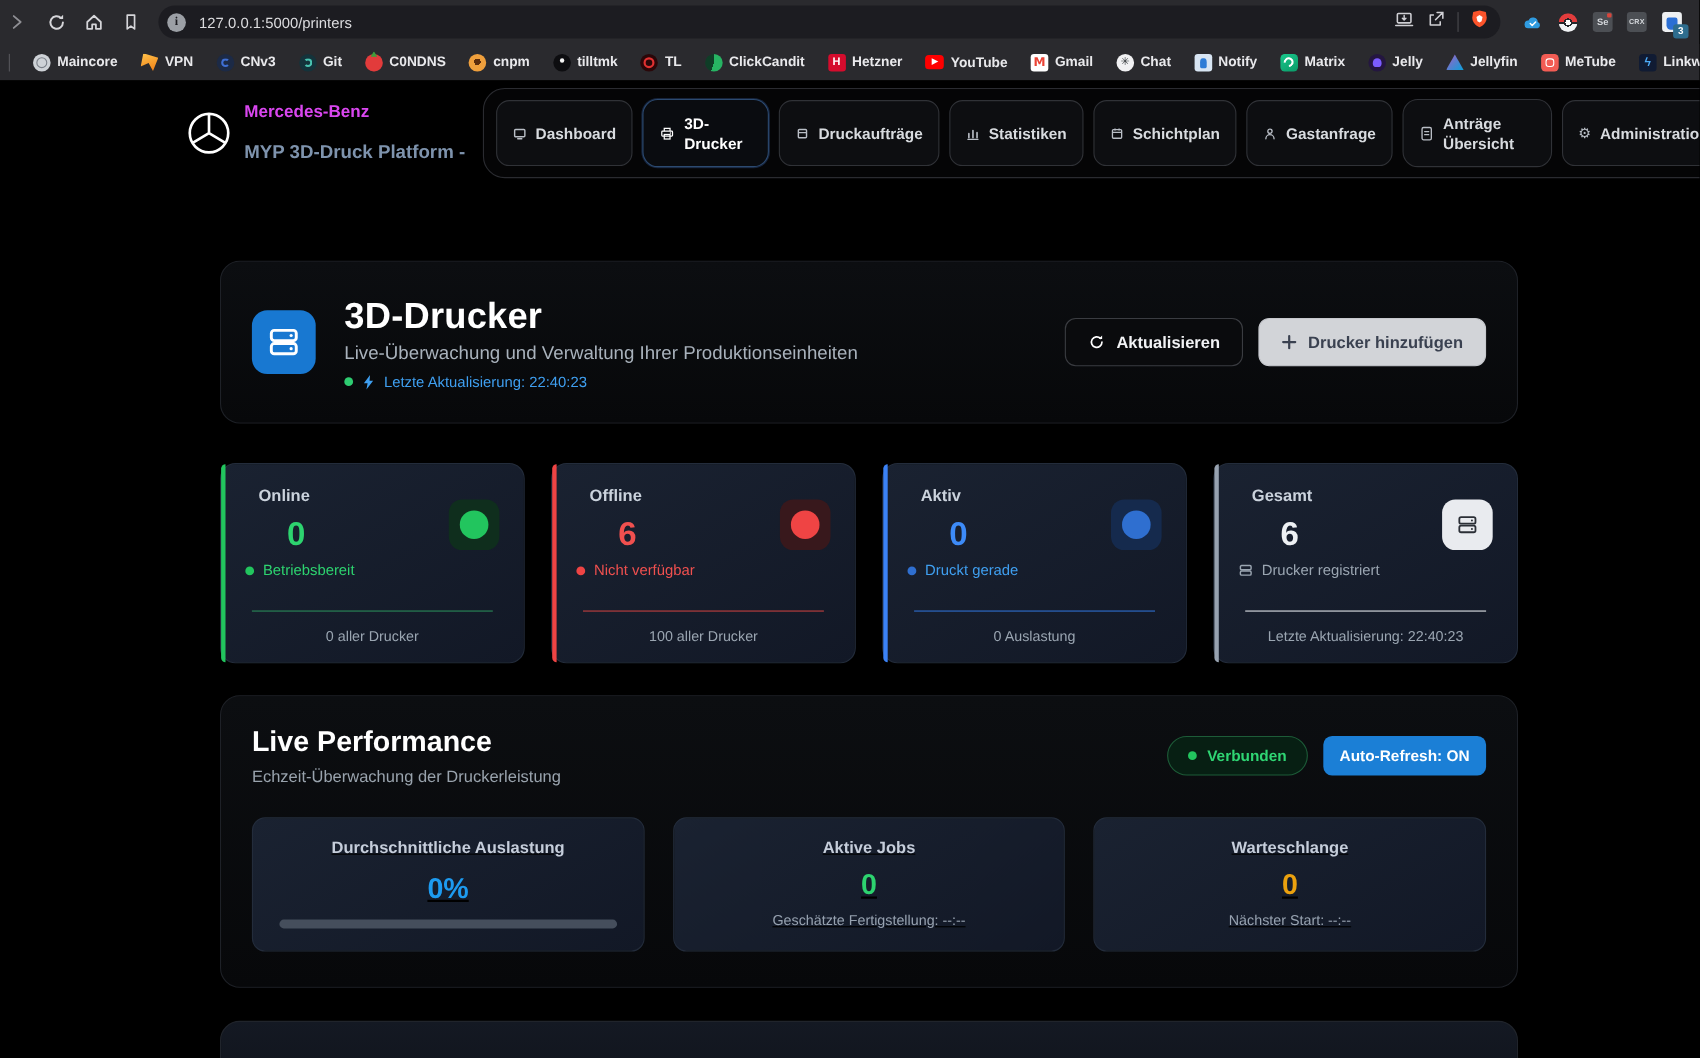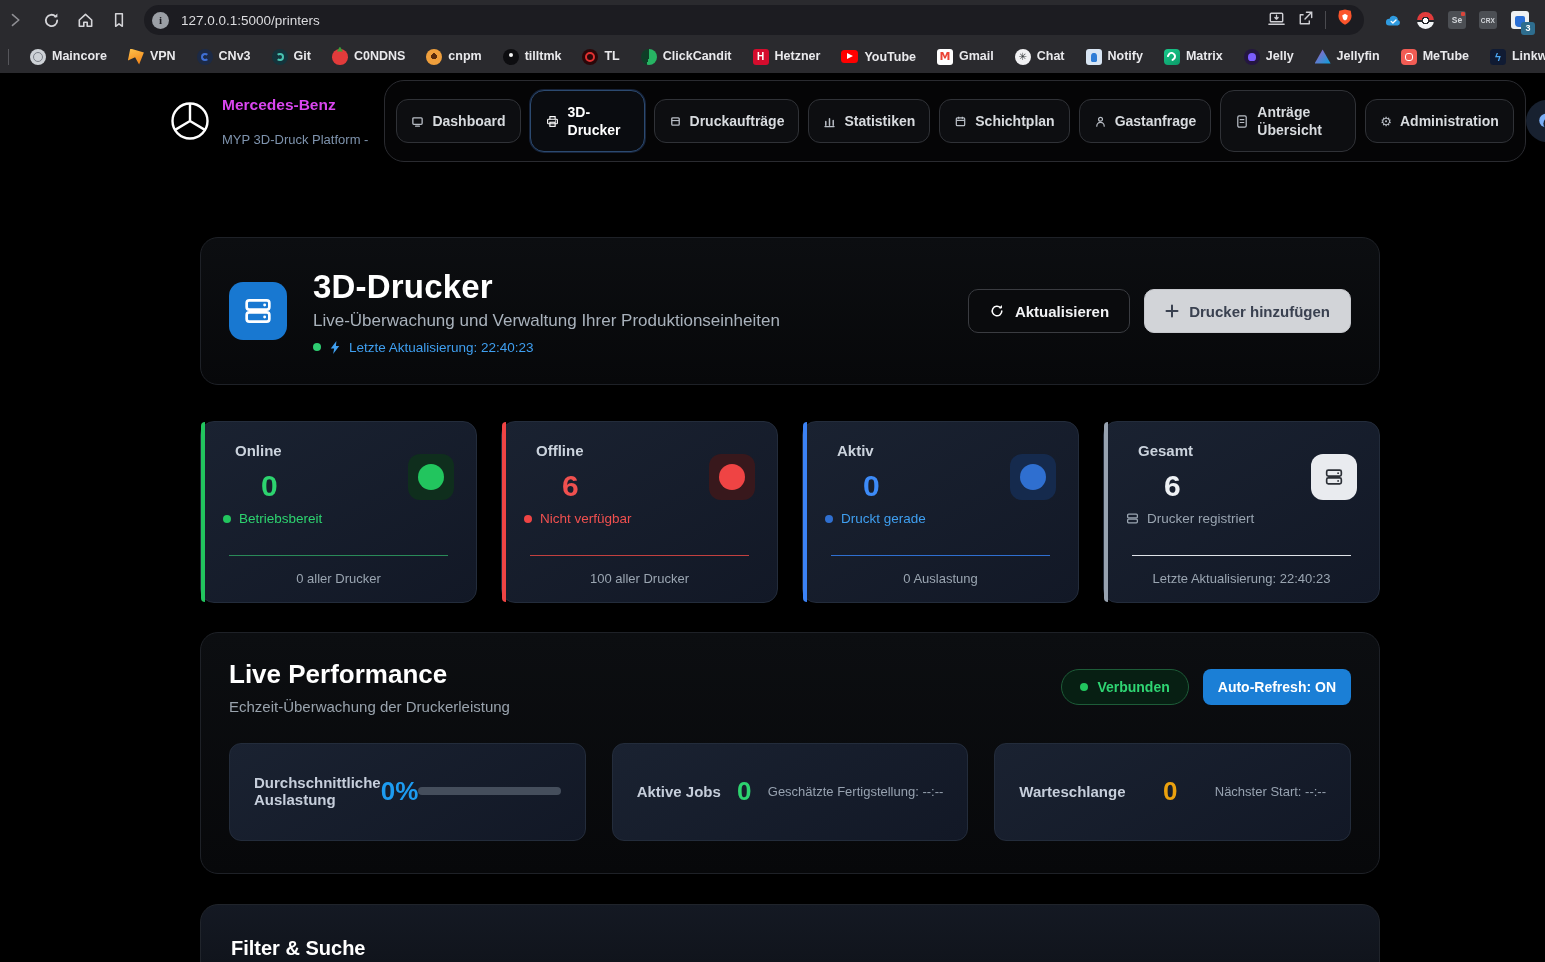--- a/index.html
+++ b/index.html
@@ -63,23 +63,23 @@
   .fav-metube { border-radius:4px; background:#f25c54; position:relative; }
   .fav-metube::after { content:""; position:absolute; inset:4px; border:1.8px solid #fff; border-radius:3px; }
   .fav-linkwarden { border-radius:3.5px; background:#101b33; color:#4dabf7; font-size:11px; }
 
   
   .app { background:#000; height:889px; }
   .app-header { display:flex; align-items:center; padding:12px 0 12px 170px; height:96px; }
   .brand { display:flex; align-items:center; gap:12px; flex:0 0 auto; }
   .benz-logo { width:40px; height:40px; }
   .brand-name { color:#d946ef; font-size:15.5px; font-weight:bold; }
-  .brand-sub { color:#7e93ad; font-size:13px; margin-top:18px; }
+  .brand-sub { color:#7e93ad; font-size:17px; margin-top:18px;font-weight:bold; }
   .nav-wrap { margin-left:16px; display:flex; align-items:center; gap:9px; border:1px solid #2a2b30; background:#050506; border-radius:20px; padding:9px 11px; }
-  .tab { display:flex; align-items:center; gap:8px; border:1px solid #303237; background:#0d0e11; border-radius:12px; padding:0 14px; height:44px; color:#d8dbdf; font-size:14px; font-weight:bold; white-space:nowrap; }
+  .tab { display:flex; align-items:center; gap:8px; border:1px solid #303237; background:#0d0e11; border-radius:12px; padding:0 14px; height:60px; color:#d8dbdf; font-size:14px; font-weight:bold; white-space:nowrap; }
   .tab svg, .tab .gear-glyph { flex:0 0 auto; color:#b9bec6; }
   .gear-glyph { font-size:13px; font-family:"DejaVu Sans",sans-serif; font-weight:normal; }
   .tab.two-line { height:62px; border-radius:14px; }
   .tab.two-line .tab-label { white-space:normal; width:84px; line-height:1.3; }
   .tab.active { height:62px; border-radius:14px; border-color:#2c4a70; background:#0a0c10; color:#fff; box-shadow:0 0 0 1px #16233a; }
   .tab.active .tab-label { white-space:normal; width:62px; line-height:1.3; }
   .header-right { margin-left:auto; display:flex; align-items:center; gap:20px; }
   .theme-toggle { width:42px; height:42px; border-radius:50%; background:#182130; display:flex; align-items:center; justify-content:center; }
 
   .main { width:1180px; margin-left:200px; padding-top:68px; }
@@ -120,21 +120,21 @@
 
   
   .live-card { margin-top:29px; padding:26px 28px 32px; }
   .live-head { display:flex; align-items:flex-start; }
   .live-title { color:#fff; font-size:26px; font-weight:bold; }
   .live-sub { color:#99a3ad; font-size:15px; margin-top:8px; }
   .live-head-right { margin-left:auto; display:flex; align-items:center; gap:14px; margin-top:10px; }
   .pill-connected { display:flex; align-items:center; gap:9px; border:1px solid #1d5c38; background:#071f13; color:#2fd573; border-radius:999px; padding:0 18px; height:36px; font-size:14px; font-weight:600; }
   .pill-refresh { background:#1b7fd6; color:#fff; border-radius:8px; padding:0 15px; height:36px; display:flex; align-items:center; font-size:14px; font-weight:bold; }
   .metrics { display:flex; gap:26px; margin-top:28px; }
-  .metric { flex:1; height:98px; border-radius:12px; background:linear-gradient(150deg,#1a2231,#121826); border:1px solid #232c3b; display:flex; flex-direction:row; align-items:center; justify-content:space-between; padding:18px 24px 20px; }
+  .metric { flex:1; height:122px; border-radius:12px; background:linear-gradient(150deg,#1a2231,#121826); border:1px solid #232c3b; display:flex; flex-direction:column; align-items:center; justify-content:space-between; padding:18px 24px 20px;text-decoration:underline; }
   .metric-title { color:#c6cedb; font-size:15px; font-weight:bold; }
   .metric-value { font-size:26px; font-weight:bold; }
   .metric-footer { color:#97a2b0; font-size:13px;text-align:right; }
   .val-blue { color:#1d9bf0; } .val-green { color:#2dd36f; } .val-amber { color:#eba10e; }
   .progress { width:100%; height:8px; border-radius:4px; background:#454e5c; }
 
   
   .filter-card { margin-top:30px; border-radius:18px; border:1px solid #20242b; background:linear-gradient(180deg,#141923,#0b0d12); padding:32px 30px; height:140px; }
   .filter-title { color:#fff; font-size:20px; font-weight:bold; }
 </style>

